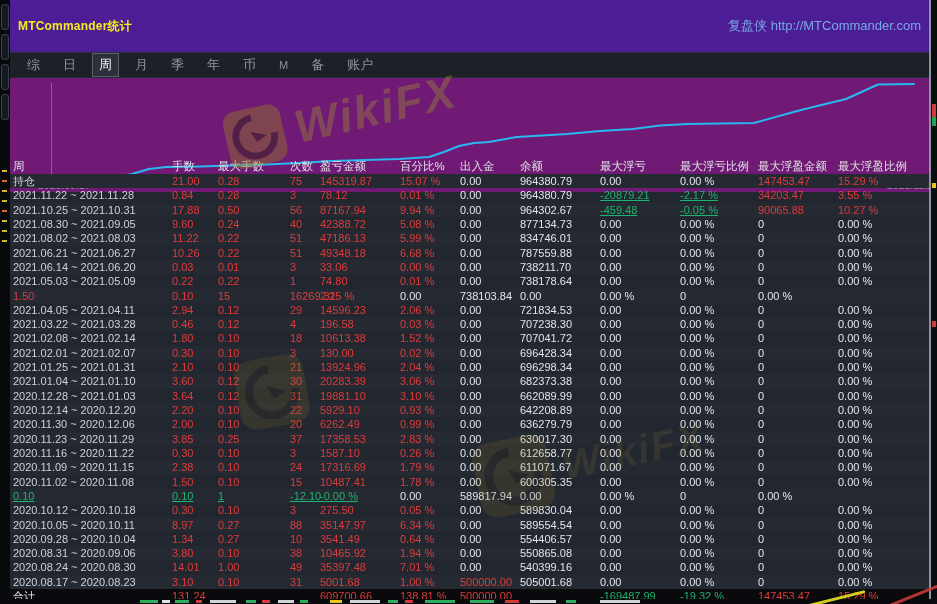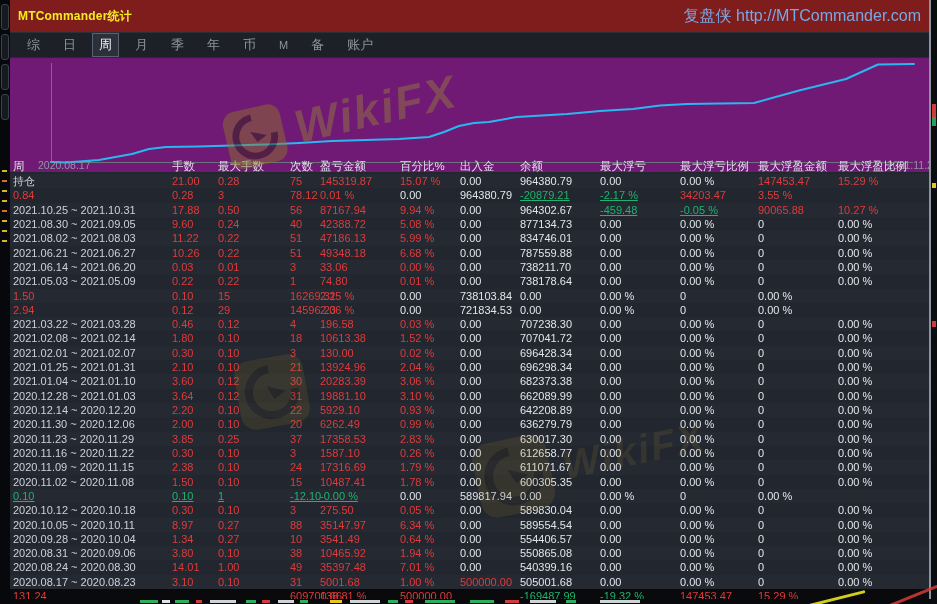--- a/index.html
+++ b/index.html
@@ -19,23 +19,23 @@
   
   .bottom-strip{position:absolute;left:10px;bottom:0;width:921px;height:5px;background:#07090c;z-index:6;}
   .bottom-strip .bit{position:absolute;bottom:1px;height:3px;}
   .slash{position:absolute;height:3px;border-radius:2px;z-index:7;}
   
   .window{
     position:absolute;left:10px;top:0;width:919px;height:604px;
     background:#22262e;border-right:2px solid #8b939e;box-sizing:content-box;z-index:4;
   }
   .titlebar{height:20px;display:flex;justify-content:space-between;align-items:center;
-    padding:6px 8px;background:#7f1d1d;border-bottom:1px solid #2b2f38;}
+    padding:16px 8px;background:#4c1d95;border-bottom:1px solid #2b2f38;}
   .title{color:#f5ec1e;font-size:12px;font-weight:bold;letter-spacing:.2px;}
-  .brand{color:#79a8e6;font-size:16px;}
+  .brand{color:#79a8e6;font-size:13px;}
   .menubar{height:24px;display:flex;align-items:center;padding-left:10px;background:#1d2027;
     color:#8d939c;font-size:13px;border-bottom:1px solid #262a32;}
   .menu-item{padding:2px 6px;margin-right:9px;border:1px solid transparent;cursor:default;}
   .menu-item.selected{background:#2b303b;border:1px solid #596170;color:#eef0f2;}
   
   .chart{position:relative;height:114px;background:#701a75;text-align:center;}
   .chart svg{position:absolute;left:0;top:0;}
   .axis-label{position:absolute;font-size:10.5px;color:#9096a0;top:101px;}
   .axis-label.start{left:28px;}
   .axis-label.end{left:841px;margin-left:36px;}
@@ -164,20 +164,21 @@
           <span class="cell r">145319.87</span>
           <span class="cell r">15.07 %</span>
           <span class="cell w">0.00</span>
           <span class="cell w">964380.79</span>
           <span class="cell w">0.00</span>
           <span class="cell w">0.00 %</span>
           <span class="cell r">147453.47</span>
           <span class="cell r">15.29 %</span>
         </div>
         <div class="trow">
+          <span class="cell d">2021.11.22 ~ 2021.11.28</span>
           <span class="cell r">0.84</span>
           <span class="cell r">0.28</span>
           <span class="cell r">3</span>
           <span class="cell r">78.12</span>
           <span class="cell r">0.01 %</span>
           <span class="cell w">0.00</span>
           <span class="cell w">964380.79</span>
           <span class="cell g">-20879.21</span>
           <span class="cell g">-2.17 %</span>
           <span class="cell r">34203.47</span>
@@ -274,20 +275,21 @@
           <span class="cell r">16269.31</span>
           <span class="cell r">2.25 %</span>
           <span class="cell w">0.00</span>
           <span class="cell w">738103.84</span>
           <span class="cell w">0.00</span>
           <span class="cell w">0.00 %</span>
           <span class="cell w">0</span>
           <span class="cell w">0.00 %</span>
         </div>
         <div class="trow">
+          <span class="cell d">2021.04.05 ~ 2021.04.11</span>
           <span class="cell r">2.94</span>
           <span class="cell r">0.12</span>
           <span class="cell r">29</span>
           <span class="cell r">14596.23</span>
           <span class="cell r">2.06 %</span>
           <span class="cell w">0.00</span>
           <span class="cell w">721834.53</span>
           <span class="cell w">0.00</span>
           <span class="cell w">0.00 %</span>
           <span class="cell w">0</span>
@@ -553,20 +555,21 @@
           <span class="cell r">1.00 %</span>
           <span class="cell r">500000.00</span>
           <span class="cell w">505001.68</span>
           <span class="cell w">0.00</span>
           <span class="cell w">0.00 %</span>
           <span class="cell w">0</span>
           <span class="cell w">0.00 %</span>
         </div>
       </div>
     <div class="trow total">
+        <span class="cell w">合计</span>
         <span class="cell r">131.24</span>
         <span class="cell r"></span>
         <span class="cell r"></span>
         <span class="cell r">609700.66</span>
         <span class="cell r">138.81 %</span>
         <span class="cell r">500000.00</span>
         <span class="cell w"></span>
         <span class="cell g">-169487.99</span>
         <span class="cell g">-19.32 %</span>
         <span class="cell r">147453.47</span>

